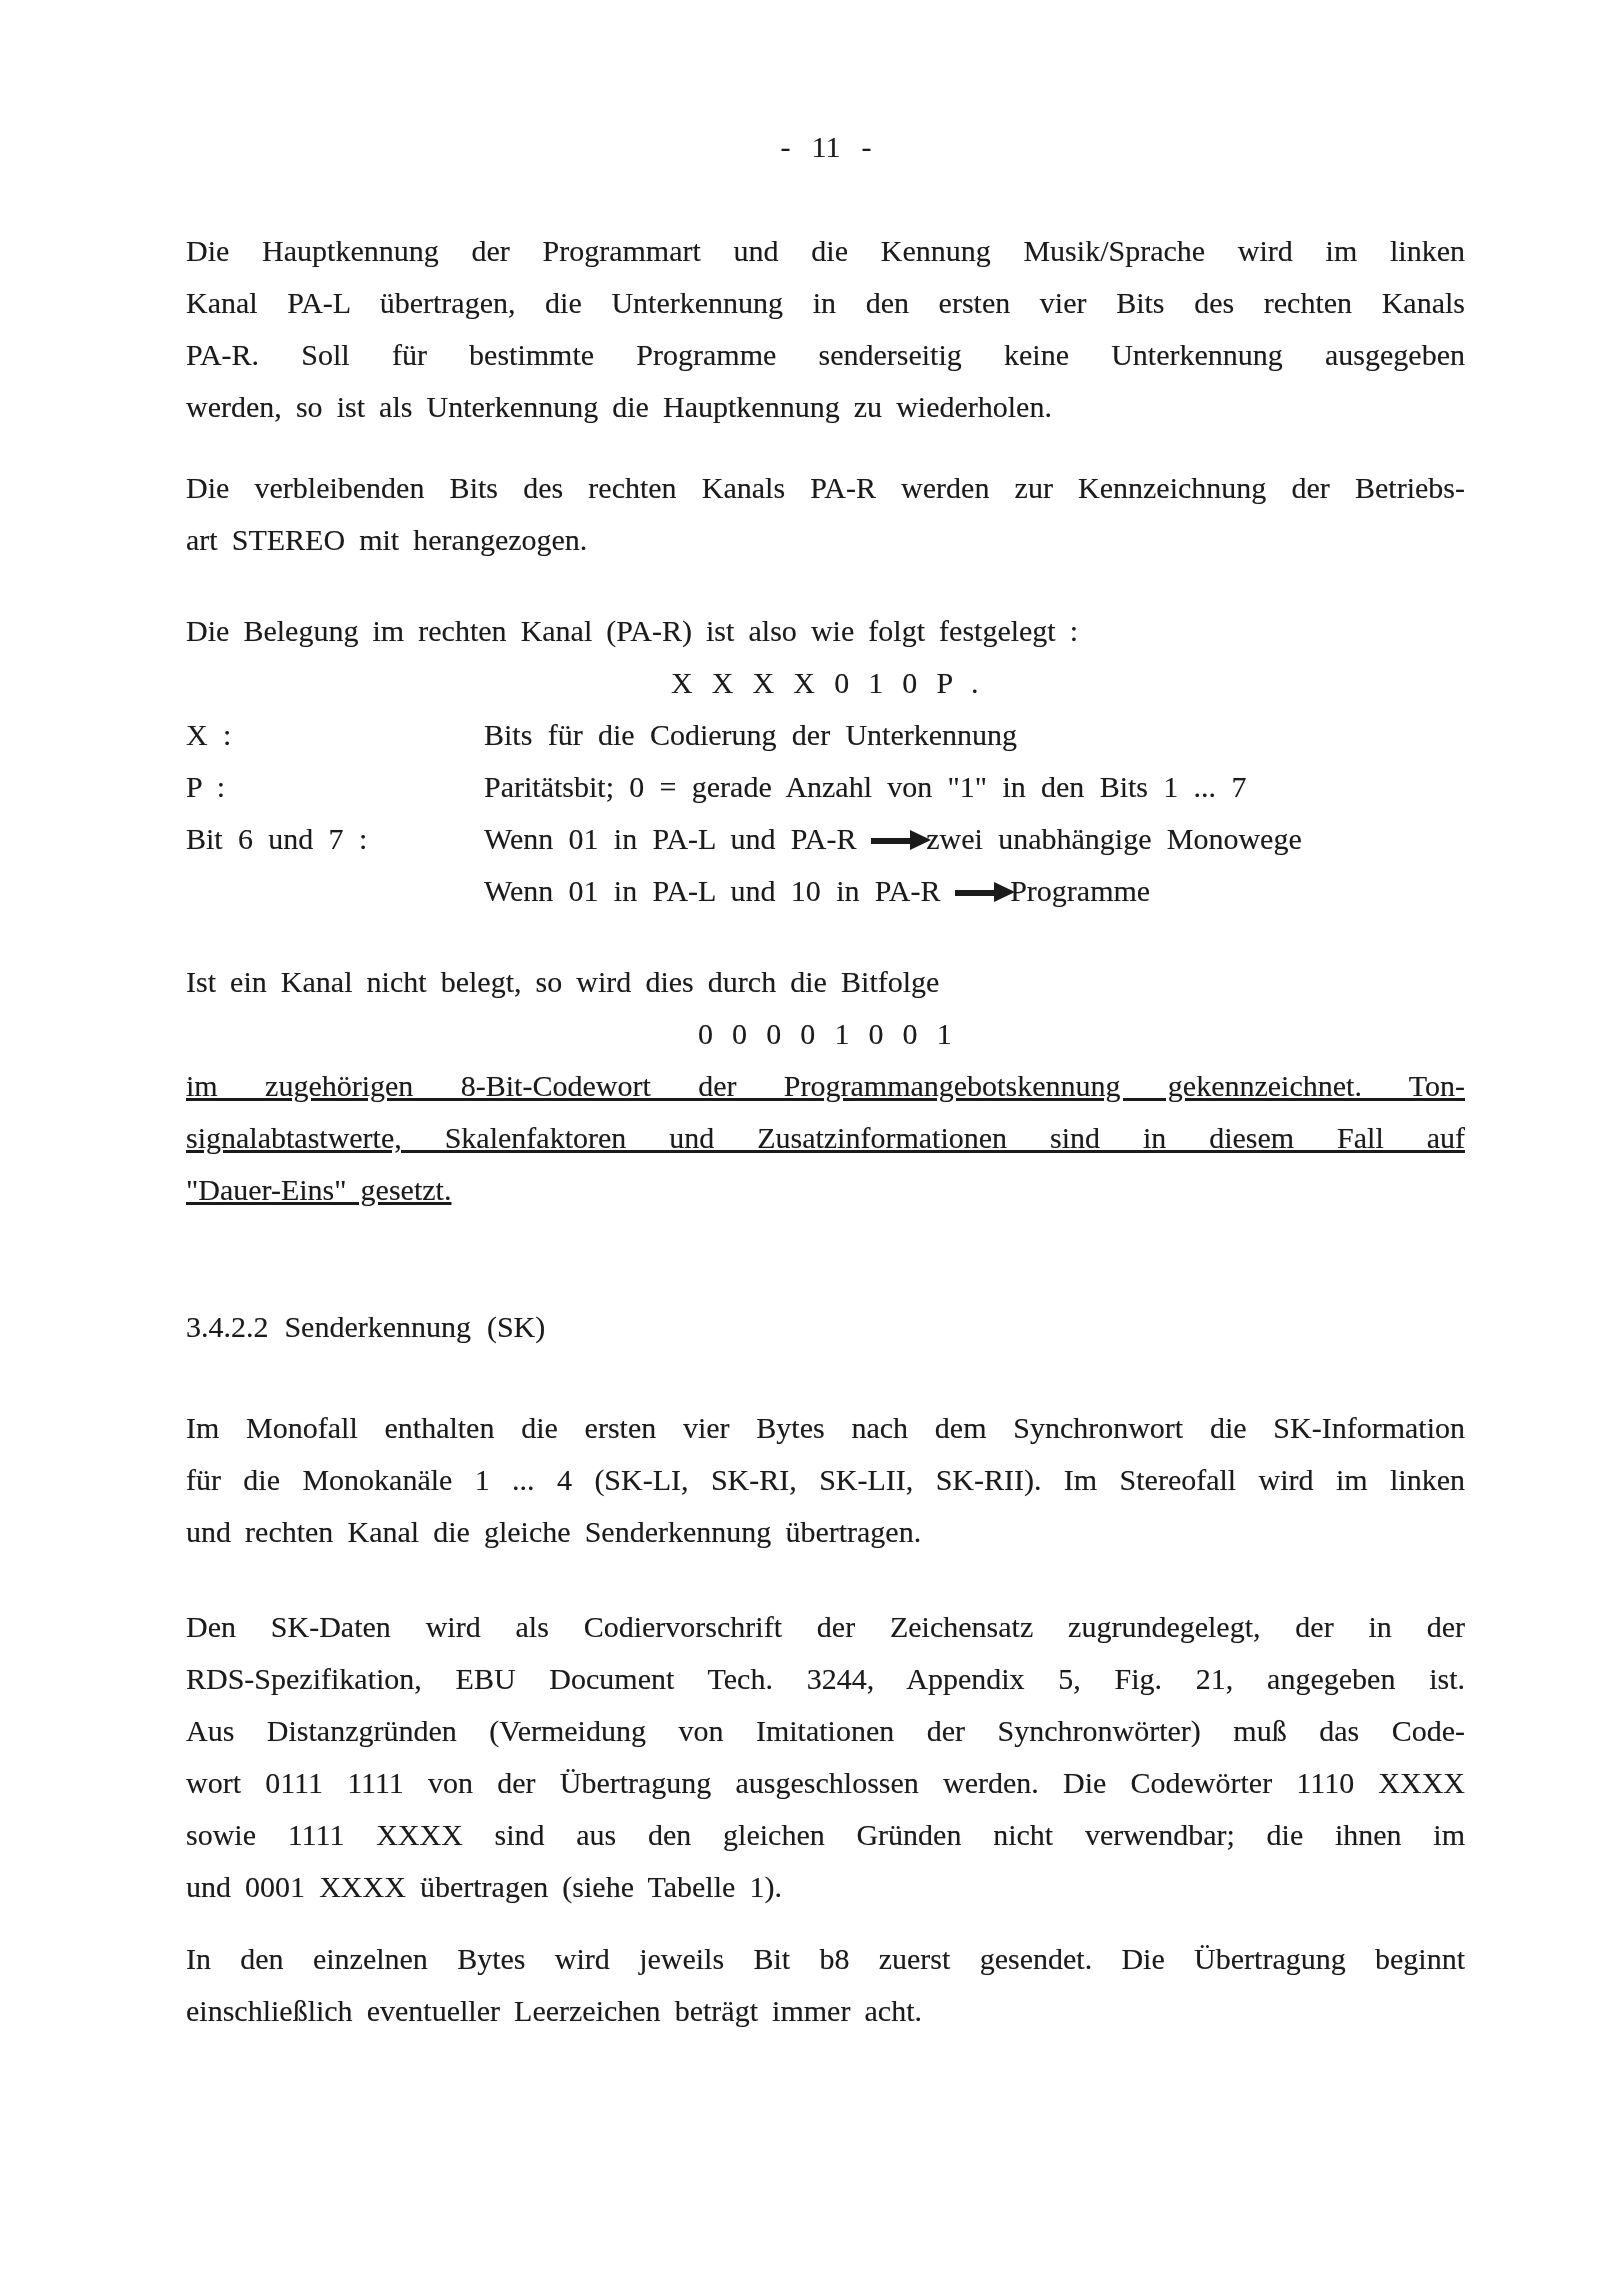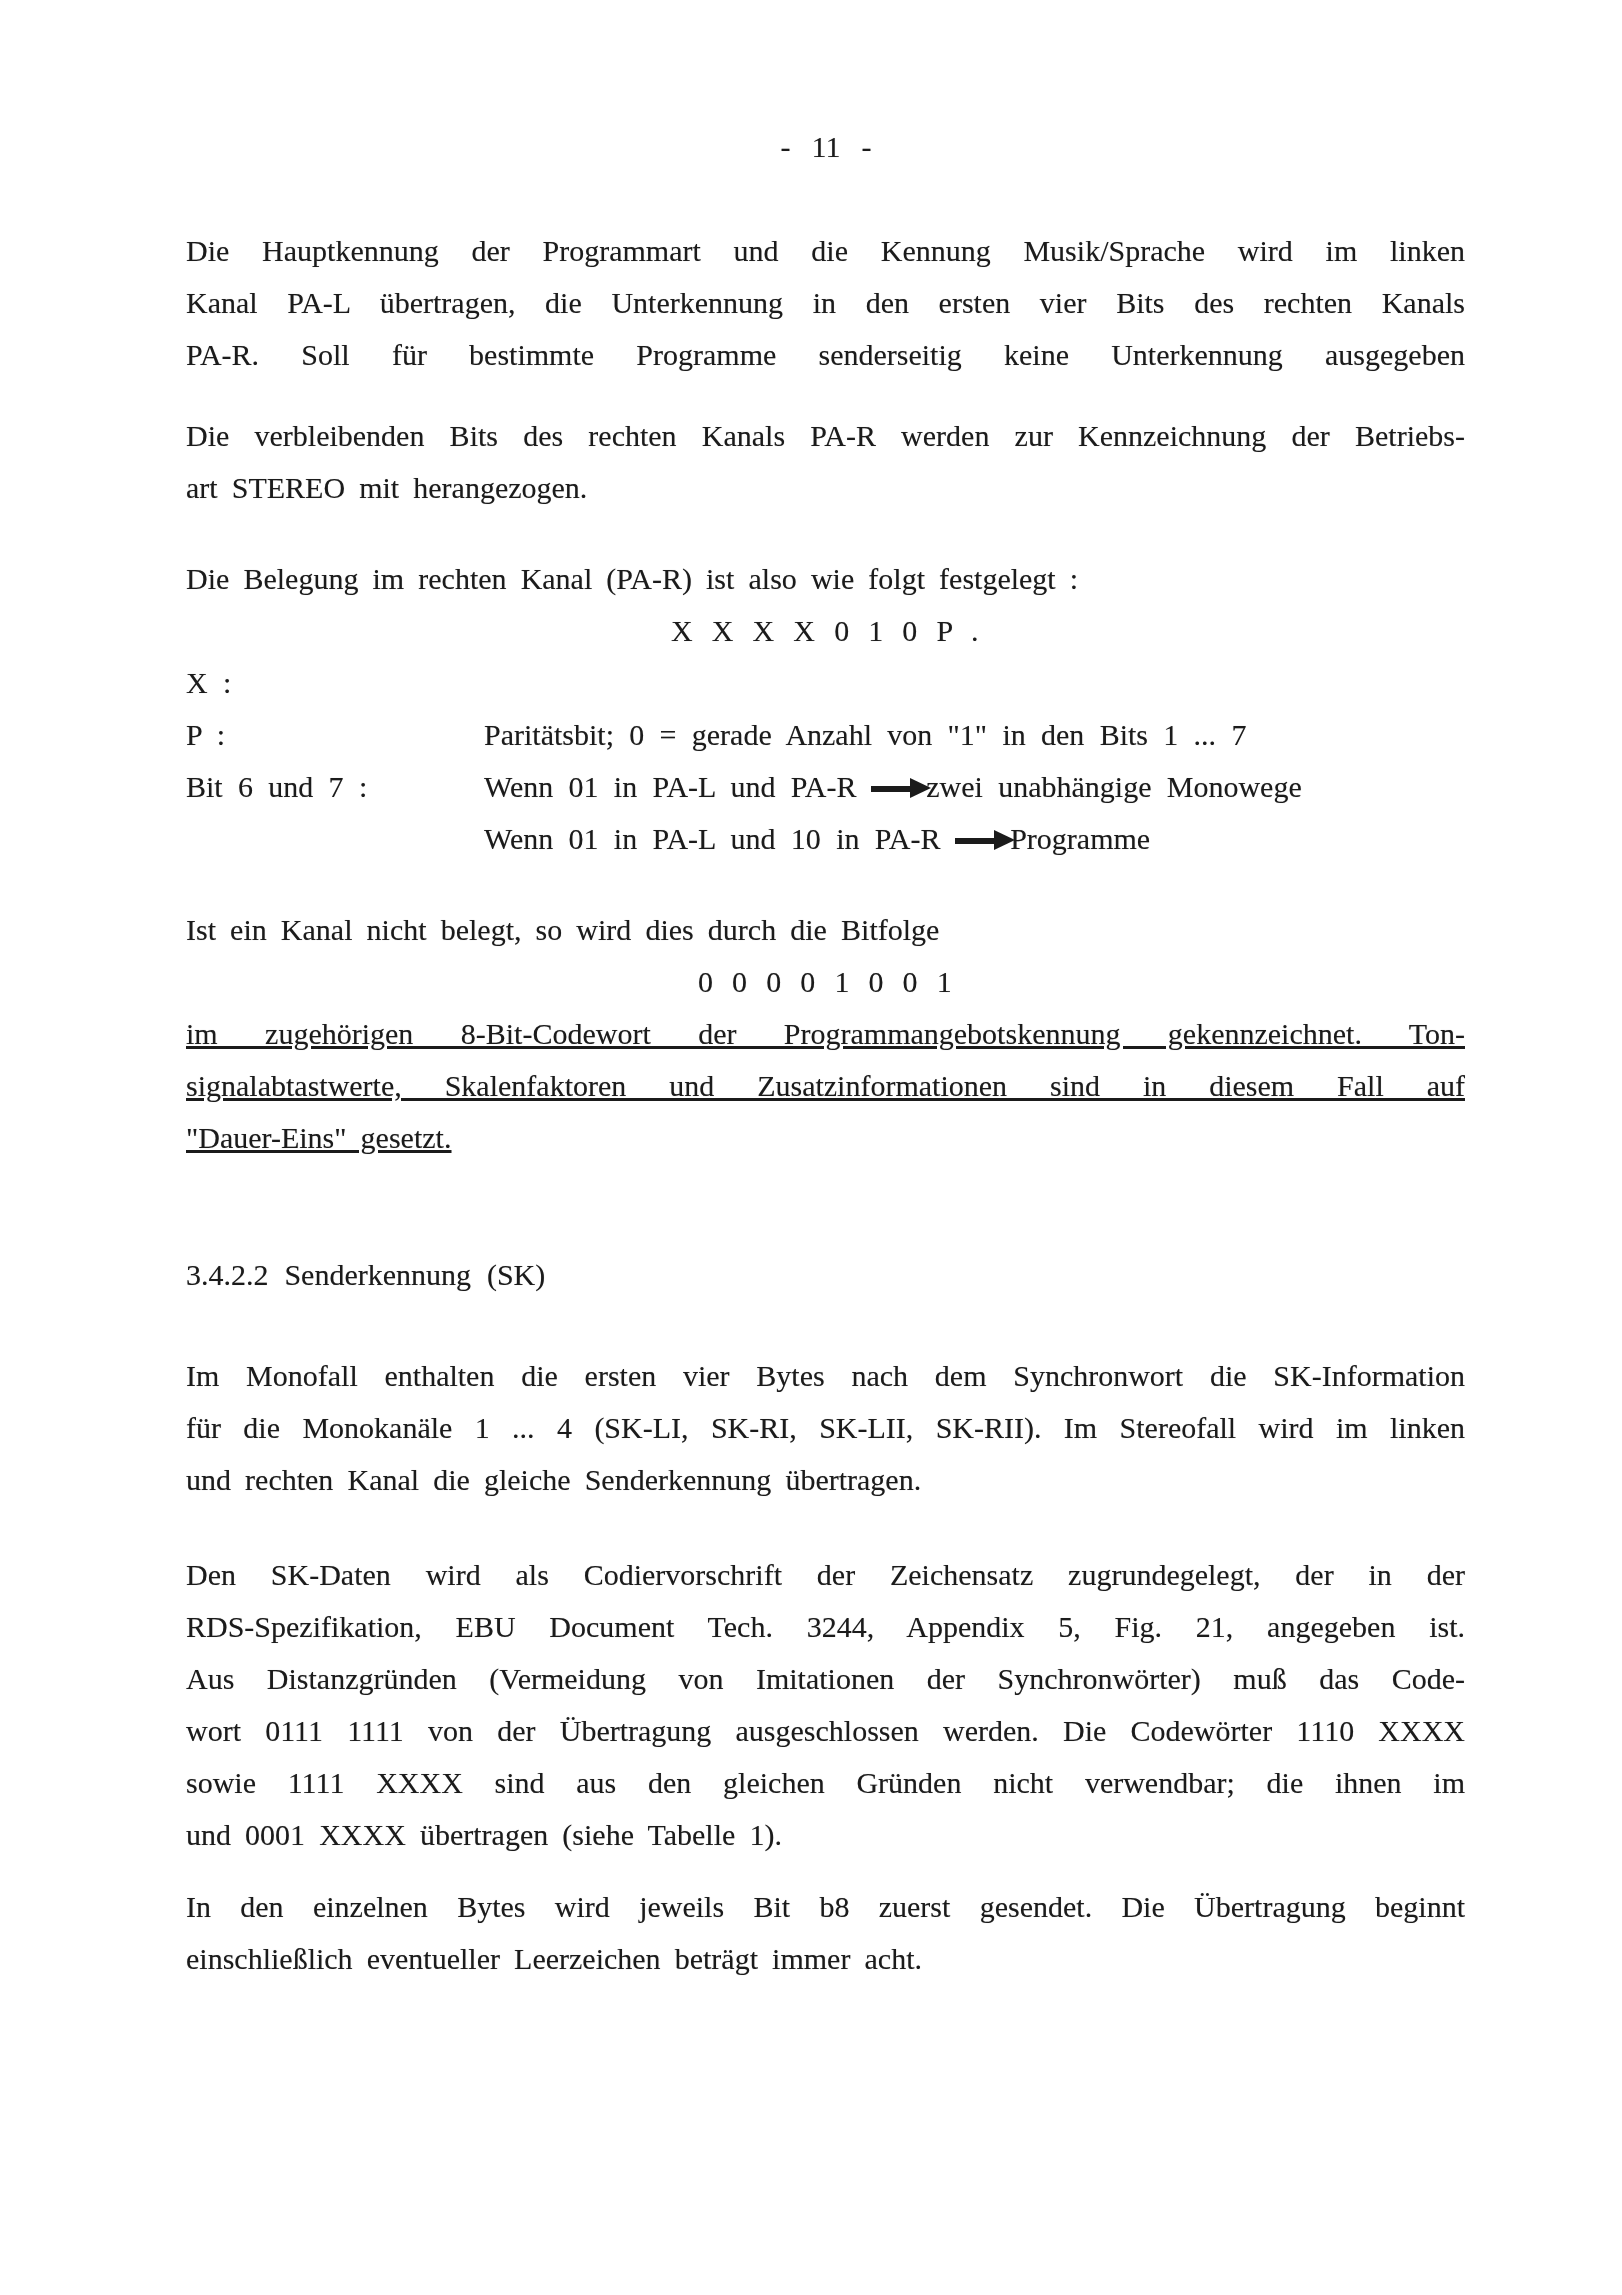--- a/index.html
+++ b/index.html
@@ -71,36 +71,38 @@
 
 <div class="page">
   <div class="pagenum">- 11 -</div>
 
   <div class="content">
 
     <div class="p1">
       <div class="line jl">Die Hauptkennung der Programmart und die Kennung Musik/Sprache wird im linken</div>
       <div class="line jl">Kanal PA-L übertragen, die Unterkennung in den ersten vier Bits des rechten Kanals</div>
       <div class="line jl">PA-R. Soll für bestimmte Programme senderseitig keine Unterkennung ausgegeben</div>
+      <div class="line ll">werden, so ist als Unterkennung die Hauptkennung zu wiederholen.</div>
     </div>
 
     <div class="p2">
       <div class="line jl">Die verbleibenden Bits des rechten Kanals PA-R werden zur Kennzeichnung der Betriebs-</div>
       <div class="line ll">art STEREO mit herangezogen.</div>
     </div>
 
     <div class="p3">
       <div class="line ll">Die Belegung im rechten Kanal (PA-R) ist also wie folgt festgelegt :</div>
     </div>
 
     <div class="line center">X X X X 0 1 0 P .</div>
 
     <div class="deflist">
       <div class="defrow">
         <div class="deflabel">X :</div>
+        <div class="deftext">Bits für die Codierung der Unterkennung</div>
       </div>
       <div class="defrow">
         <div class="deflabel">P :</div>
         <div class="deftext">Paritätsbit; 0 = gerade Anzahl von "1" in den Bits 1 ... 7</div>
       </div>
       <div class="defrow">
         <div class="deflabel">Bit 6 und 7 :</div>
         <div class="deftext">
           <div class="line"><span>Wenn 01 in PA-L und PA-R</span><span class="arrow"></span><span>zwei unabhängige Monowege</span></div>
           <div class="line"><span>Wenn 01 in PA-L und 10 in PA-R</span><span class="arrow"></span><span>Programme</span></div>

